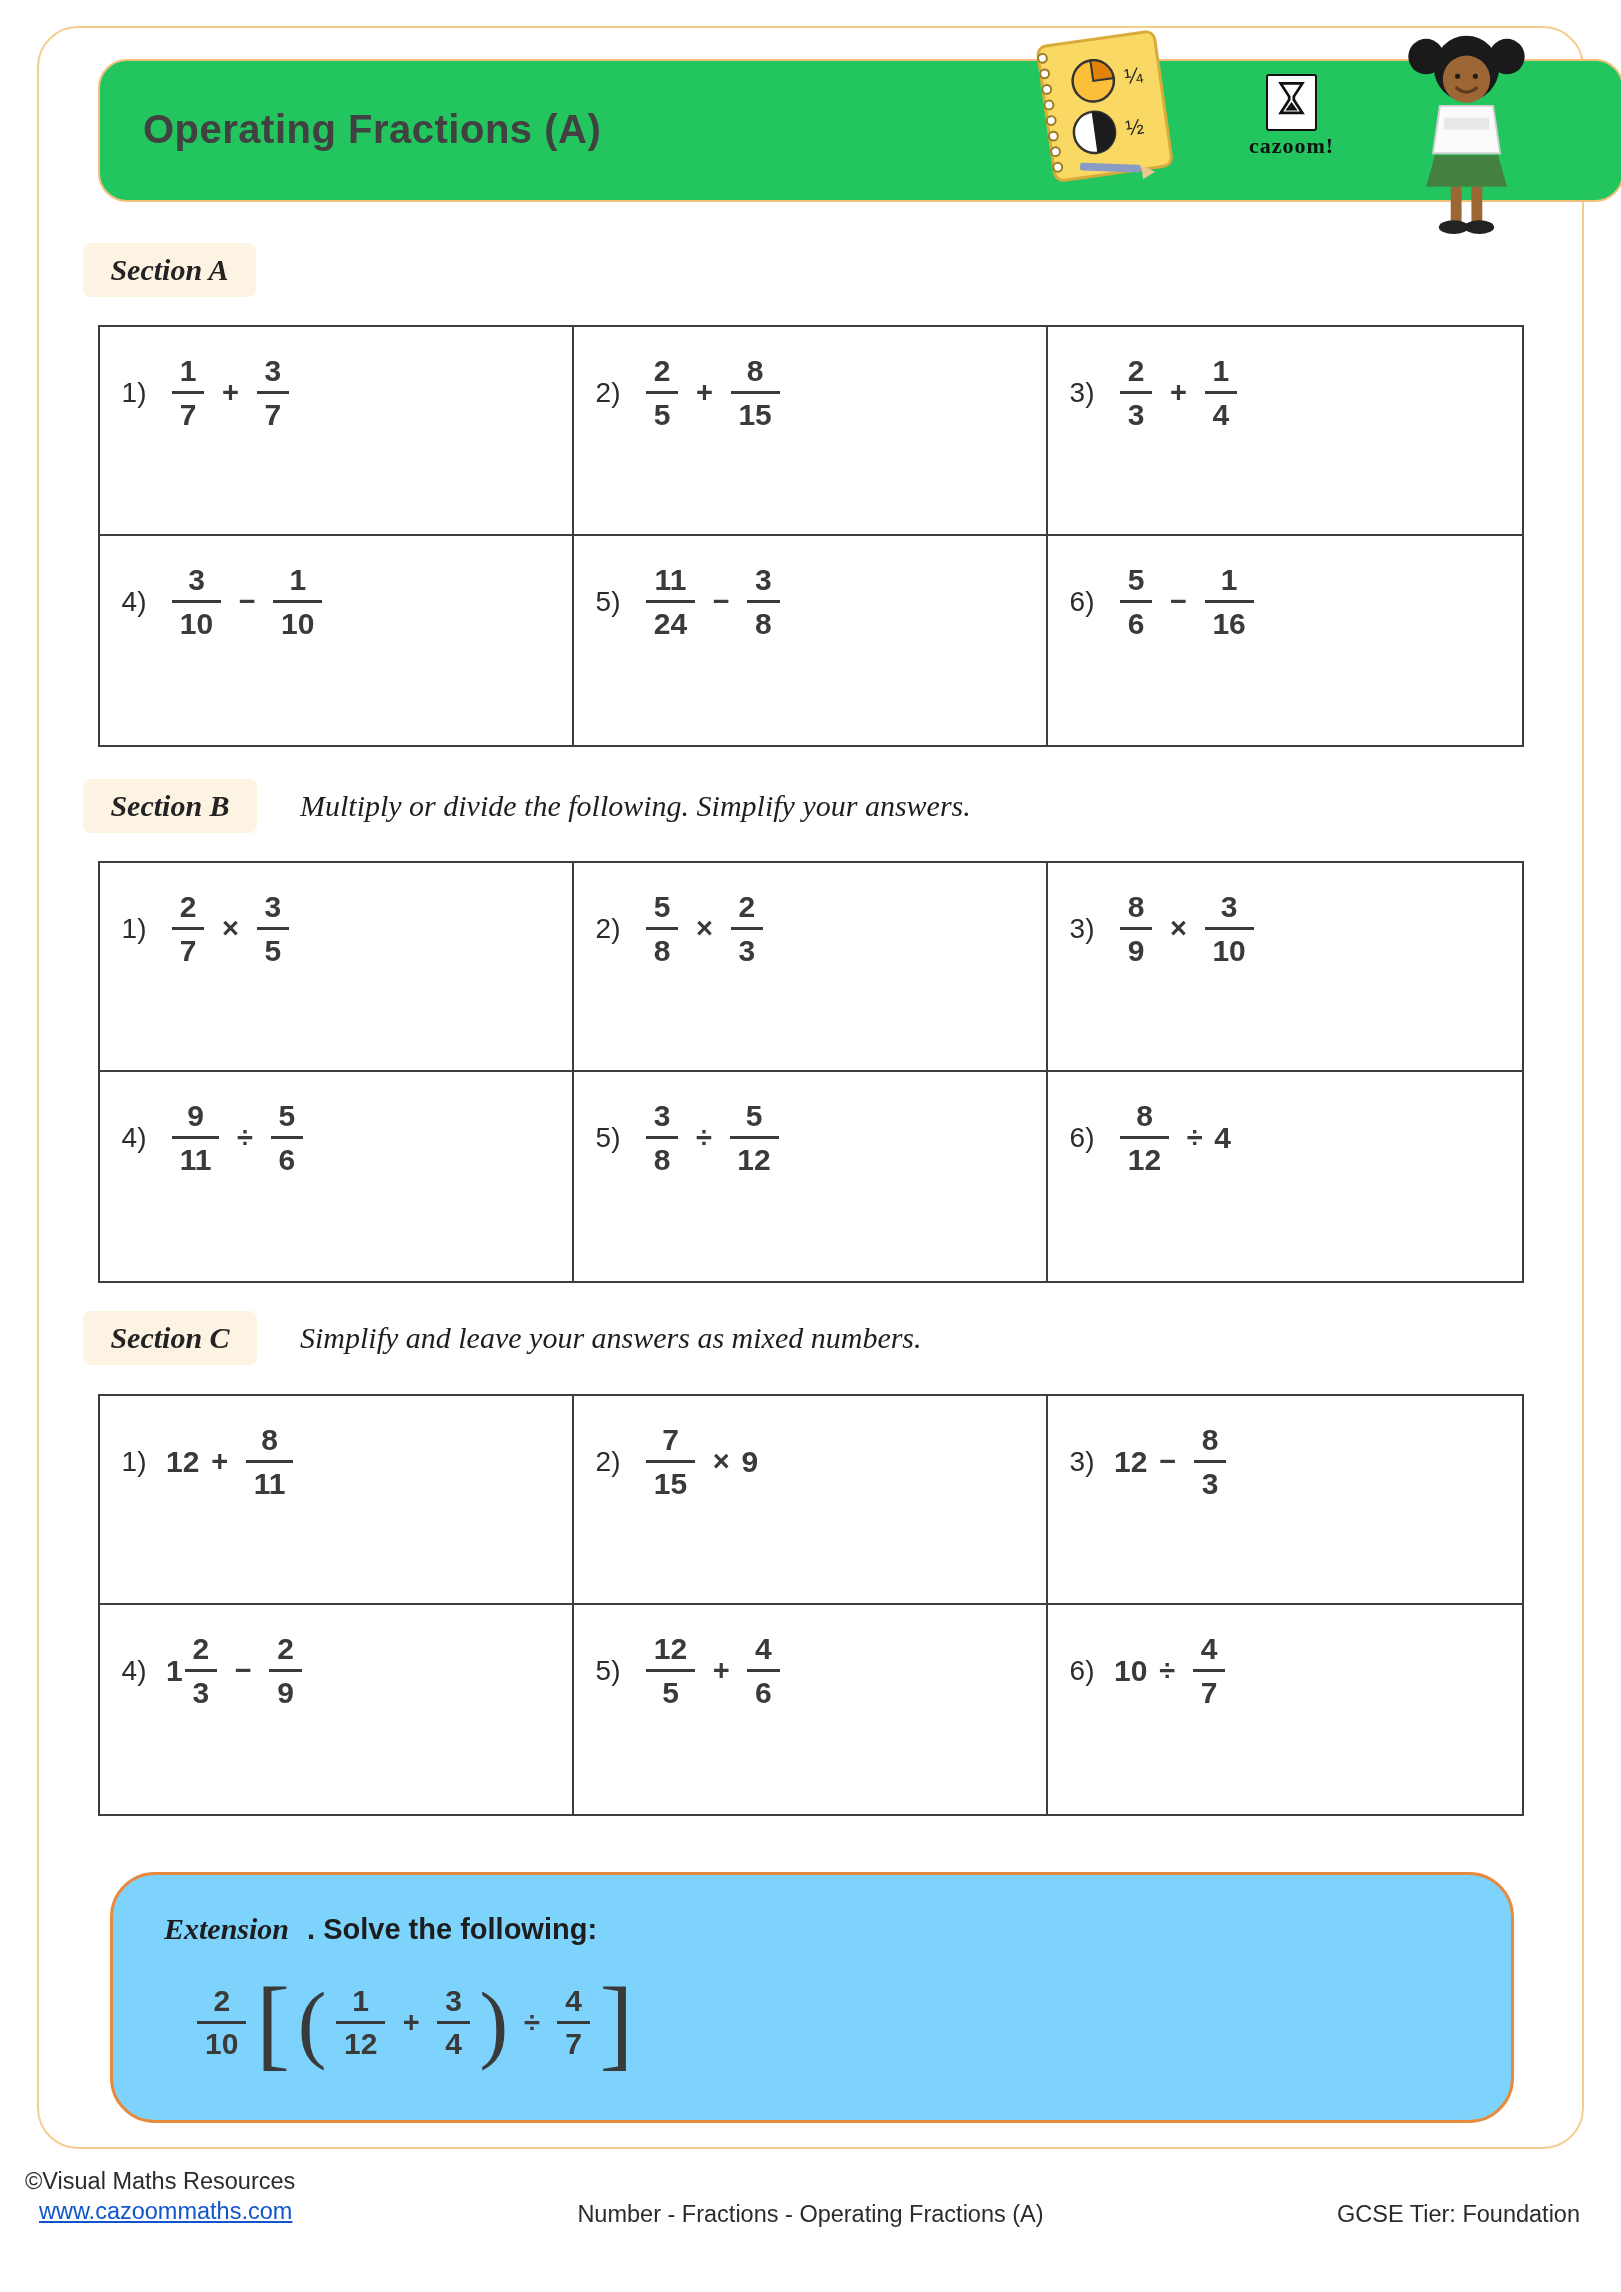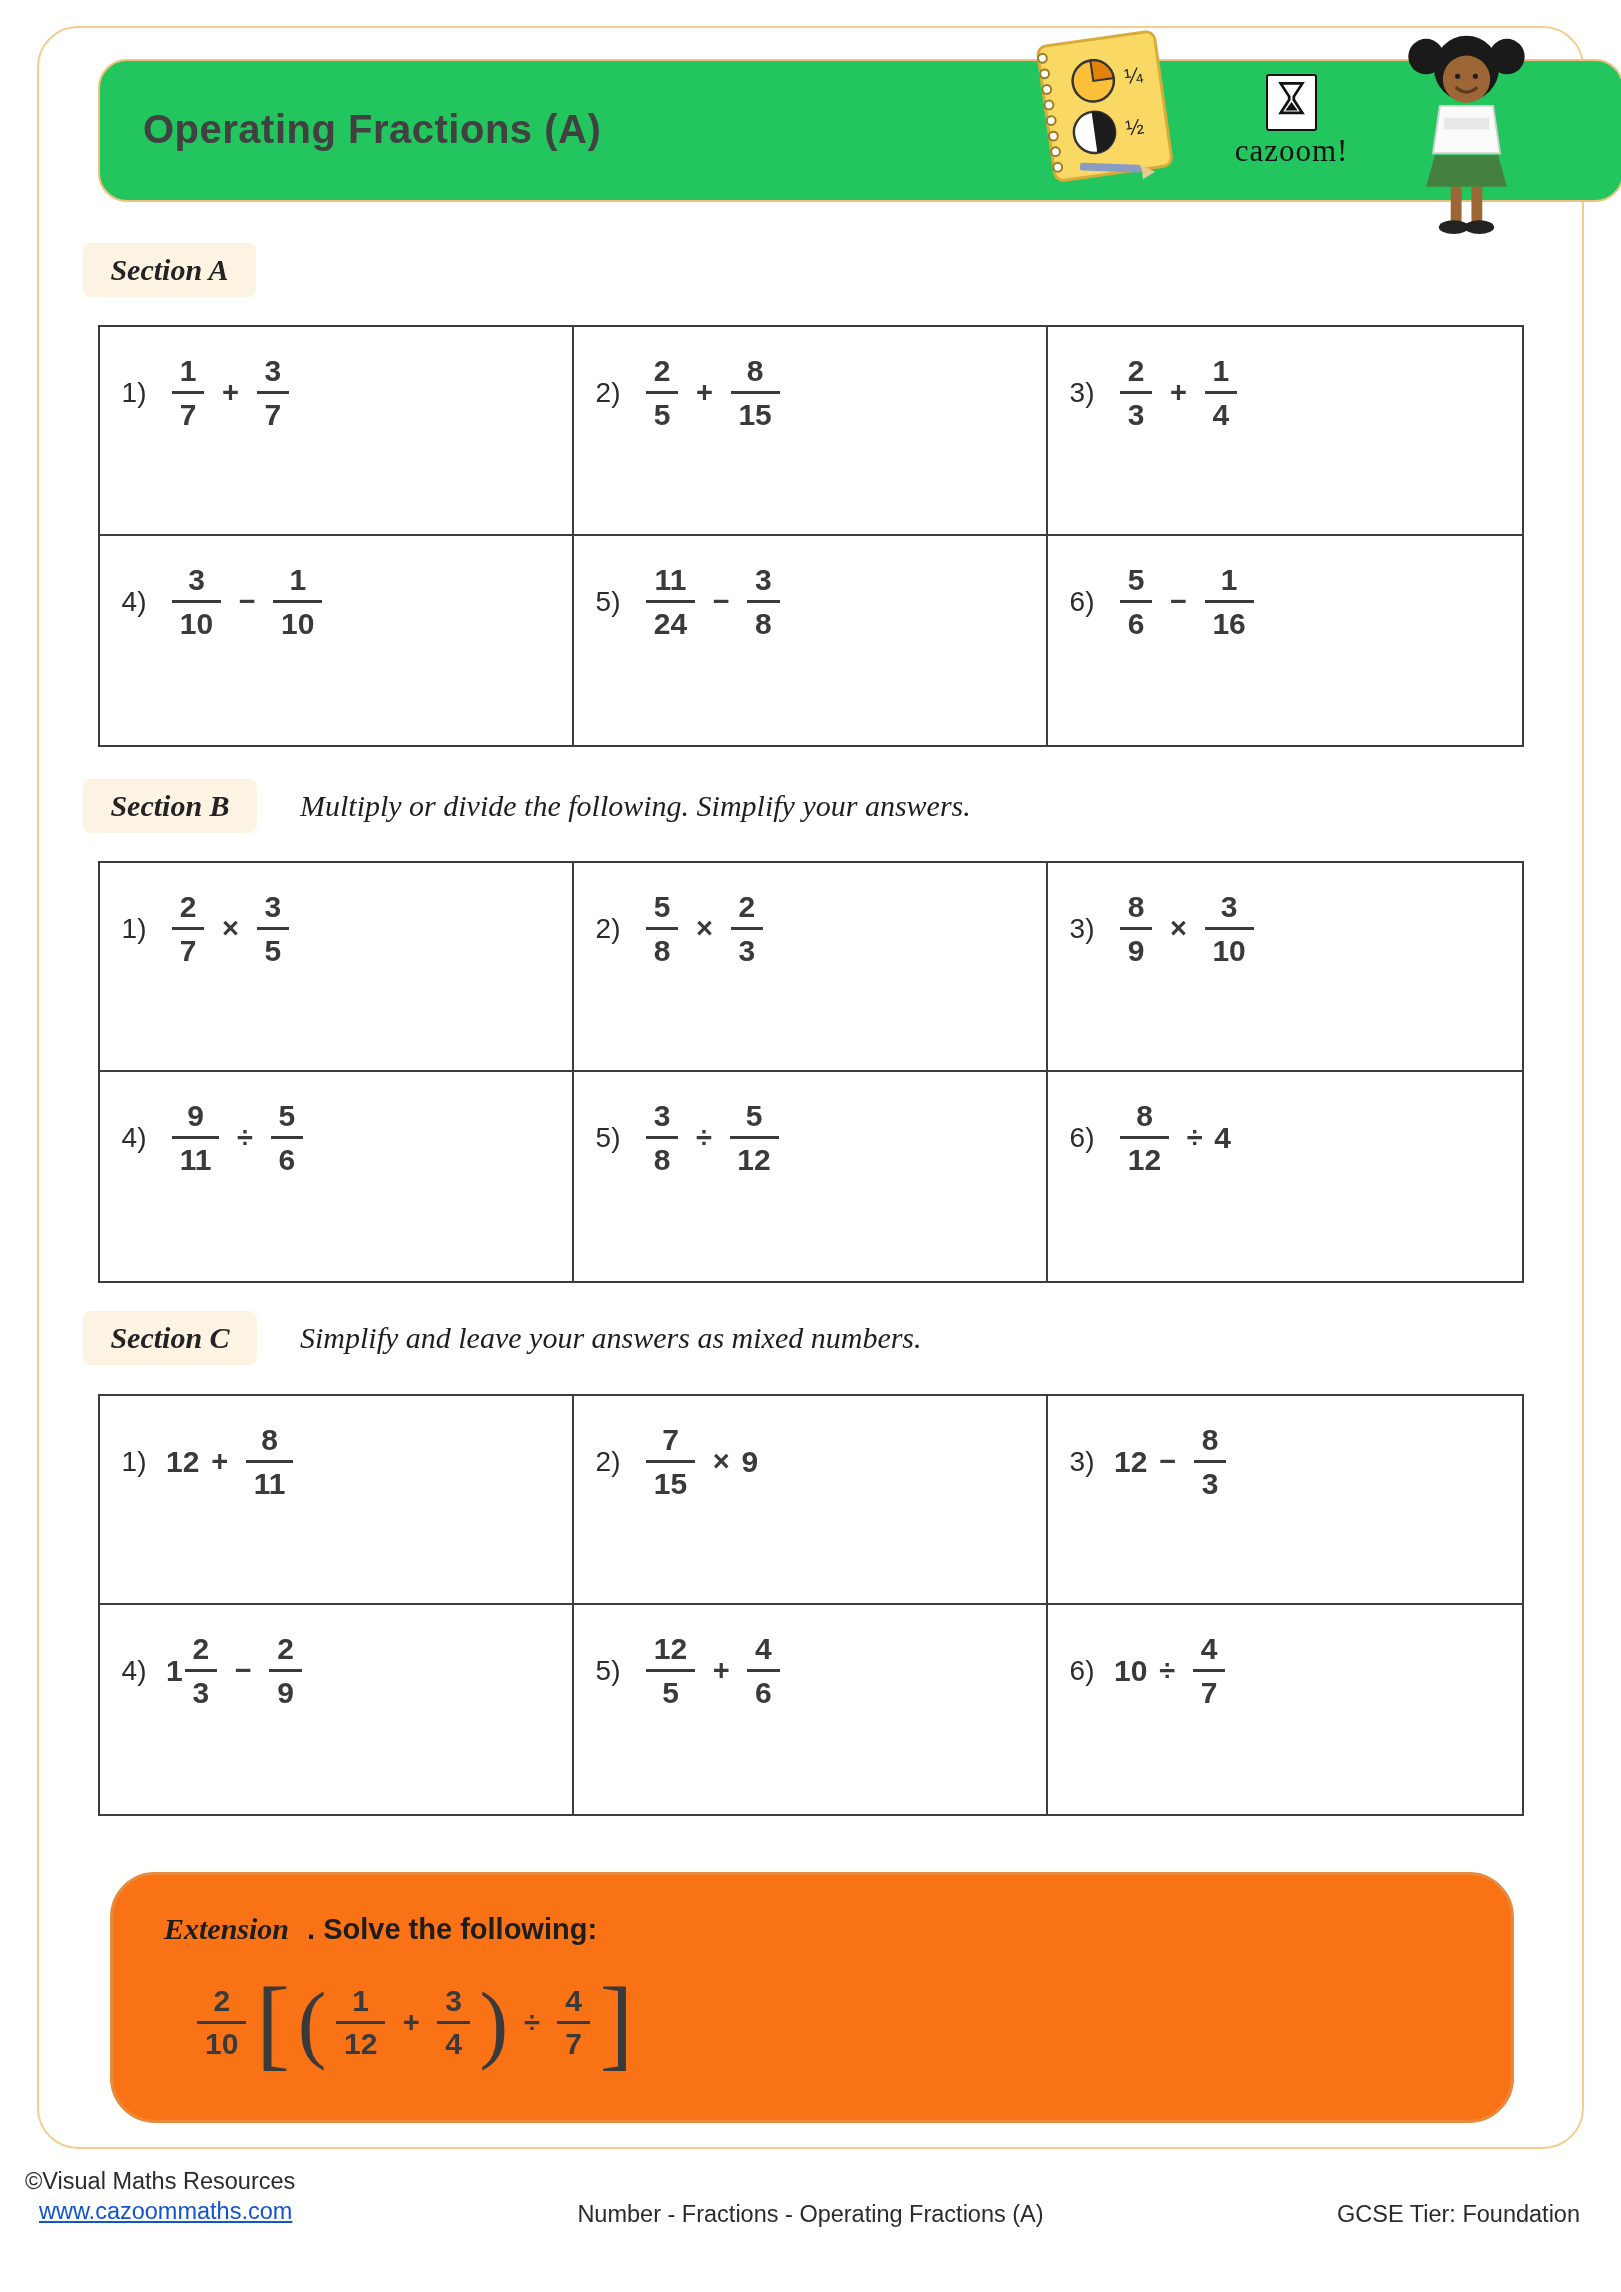--- a/index.html
+++ b/index.html
@@ -18,21 +18,21 @@
     position:absolute; left:98px; top:59px; width:1526px; height:143px;
     border:2.9px solid #f0c07c; border-radius:29px; background:#22c55e;
   }
   .title {
     position:absolute; left:43px; top:0; height:137px; line-height:137px;
     font-size:40px; font-weight:700; color:#414141; letter-spacing:0.5px;
   }
   .notepad { position:absolute; left:1015px; top:27.4px; width:173px; height:169px; }
   .logo { position:absolute; left:1223px; top:74px; width:137px; text-align:center; }
   .logo-box { display:inline-block; border:2.9px solid #111; border-radius:2.9px; padding:2.9px 7.8px; background:#fff; }
-  .logo-text { font-family:"Liberation Serif", serif; font-weight:400; font-size:31px; color:#111; margin-top:2px; letter-spacing:1px; }
+  .logo-text { font-family:"Liberation Serif", serif; font-weight:700; font-size:22px; color:#111; margin-top:2px; letter-spacing:1px; }
   .girl { position:absolute; left:1390px; top:27.4px; width:153px; height:212px; }
 
   
   .section-row { position:absolute; left:83px; display:flex; align-items:center; gap:43px; }
   .section-pill {
     background:#fdf3e3; border-radius:8px; padding:9.8px 27.4px;
     font-family:"Liberation Serif", serif; font-weight:700; font-style:italic;
     font-size:30px; color:#232323;
   }
   .section-instruction {
@@ -57,21 +57,21 @@
   .frac .num { display:block; padding:0 7.8px 4.9px; border-bottom:3.4px solid #3a3a3a; line-height:1; }
   .frac .den { display:block; padding:5.9px 7.8px 0; line-height:1; }
   .op { font-size:29px; font-weight:700; margin:0 11.8px; color:#3a3a3a; }
   .whole { font-size:30px; font-weight:700; color:#3a3a3a; }
   .mixed { display:inline-flex; align-items:center; }
   .mixed .frac { margin-left:2px; }
 
   
   .ext-box {
     position:absolute; left:110px; top:1872px; width:1404px; height:251px;
-    border:3.9px solid #e88a3d; border-radius:45px; background:#f97316;
+    border:3.9px solid #e88a3d; border-radius:45px; background:#7dd3fc;
     padding:37px 51px 0 51px;
   }
   .ext-heading { display:flex; align-items:baseline; }
   .ext-label { font-family:"Liberation Serif", serif; font-weight:700; font-style:italic; font-size:30px; color:#1d1d1d; }
   .ext-rest { font-size:29px; font-weight:700; color:#1d1d1d; margin-left:18px;text-align:right; }
   .ext-expr { display:flex; align-items:center; margin-top:25.5px; margin-left:27.4px; }
   .bracket { font-family:"Liberation Serif", serif; font-weight:400; color:#3a3a3a; line-height:1; }
   .bracket.outer { font-size:102px; margin:0 3.9px; }
   .bracket.inner { font-size:86px; margin:0 3.9px; }
 

